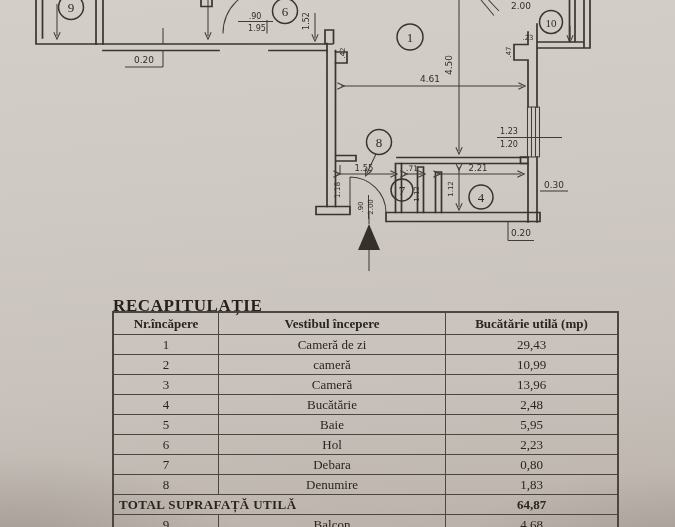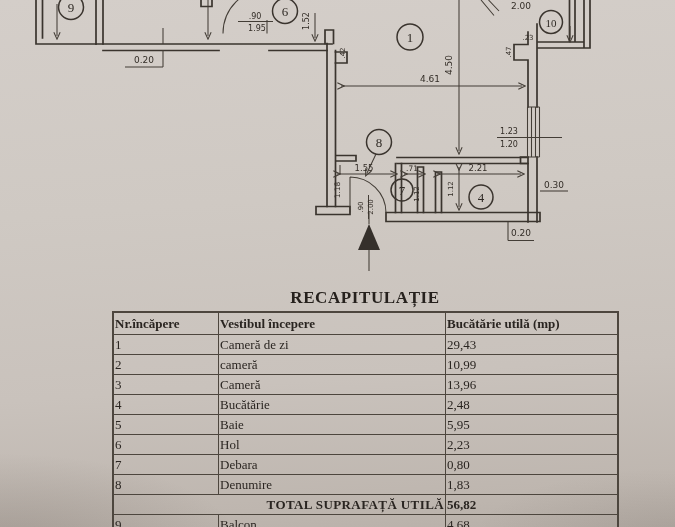--- a/index.html
+++ b/index.html
@@ -14,42 +14,42 @@
     font-family:"Liberation Serif", serif;
     color:#2a2521;
   }
   #plan-svg{position:absolute;left:0;top:0;}
   .wall{stroke:#3a342e;stroke-width:1.7;fill:none;stroke-linecap:square;}
   .thinline{stroke:#433d36;stroke-width:1.05;fill:none;}
   .dimtext{fill:#332d27;font-family:"DejaVu Sans",sans-serif;}
   .circ{stroke:#3a342e;stroke-width:1.5;fill:none;}
   .circnum{fill:#2f2a25;font-family:"Liberation Serif",serif;}
   #recap-title{
-    position:absolute;left:113px;top:288px;width:504px;
-    text-align:center;font-weight:bold;font-size:17px;letter-spacing:.6px;
+    position:absolute;left:113px;top:296px;width:504px;
+    text-align:left;font-weight:bold;font-size:17px;letter-spacing:.6px;
     color:#26211d;
   }
   #recap-table{
     position:absolute;left:113px;top:312px;width:504px;
     border-collapse:collapse;table-layout:fixed;
     font-size:13px;color:#2a2521;
   }
   #recap-table td,#recap-table th{
     border:1px solid #4d463e;
     height:17px;line-height:16px;
-    text-align:left;vertical-align:middle;
+    text-align:center;vertical-align:middle;
     overflow:hidden;white-space:nowrap;
     font-weight:normal;
   }
   #recap-table th{font-weight:bold;height:19px;}
   #recap-table .c1{width:105px;}
   #recap-table .c2{width:227px;}
   #recap-table .c3{width:172px;}
   #recap-table tr.total-row td{font-weight:bold;}
-  #recap-table tr.total-row td.lbl{text-align:right;padding-left:5px;letter-spacing:.4px;}
+  #recap-table tr.total-row td.lbl{text-align:left;padding-left:5px;letter-spacing:.4px;}
   #recap-table{box-shadow:0 0 0 1px #4d463e;}
 </style>
 </head>
 <body>
 
 <div id="sheet">
 
   <svg id="plan-svg" width="675" height="282" viewBox="0 0 675 282" xmlns="http://www.w3.org/2000/svg">
     <defs>
       <marker id="ah" markerWidth="8" markerHeight="8" refX="4" refY="4" orient="auto">
@@ -222,21 +222,21 @@
           <td>Debara</td>
           <td>0,80</td>
         </tr>
         <tr>
           <td>8</td>
           <td>Denumire</td>
           <td>1,83</td>
         </tr>
         <tr class="total-row">
           <td colspan="2" class="lbl">TOTAL SUPRAFAȚĂ UTILĂ</td>
-          <td>56,82</td>
+          <td>64,87</td>
         </tr>
         <tr>
           <td>9</td>
           <td>Balcon</td>
           <td>4,68</td>
         </tr>
       </tbody>
   </table>
 
 </div>

